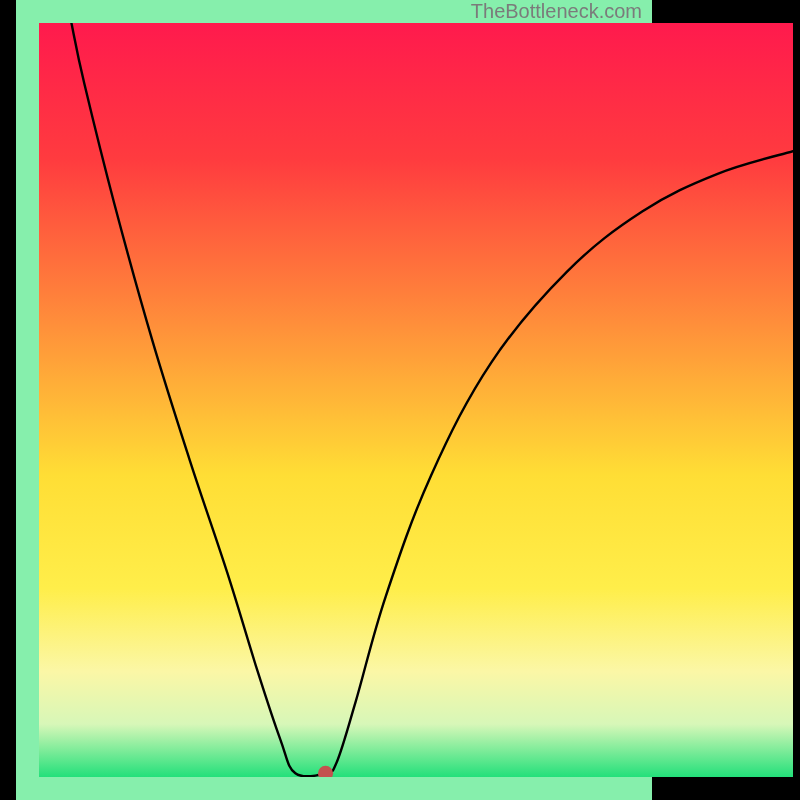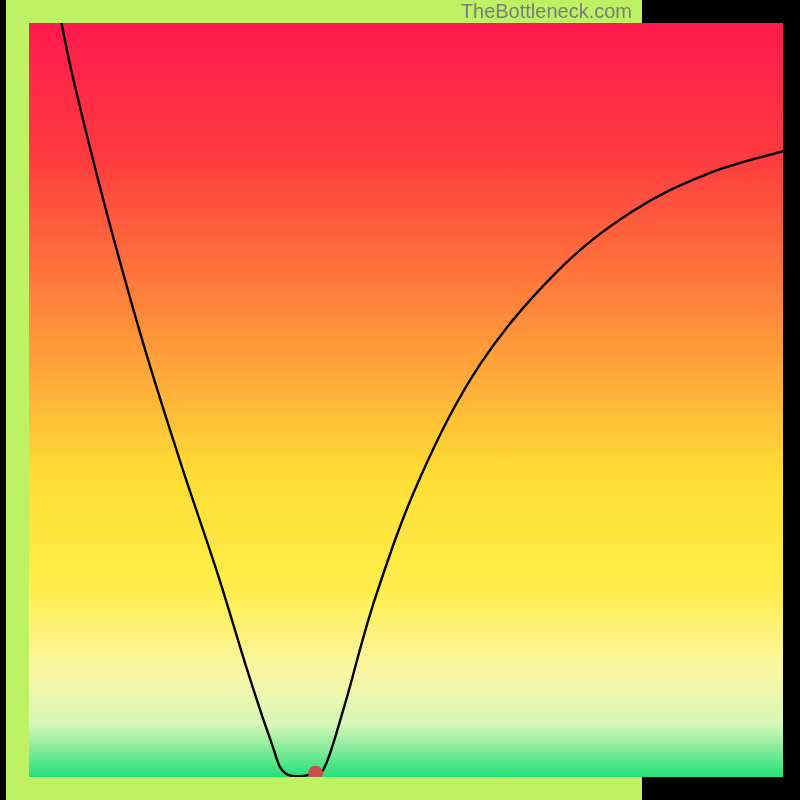--- a/index.html
+++ b/index.html
@@ -7,24 +7,24 @@
     padding: 0;
     width: 800px;
     height: 800px;
     background: #000;
     overflow: hidden;
     font-family: Arial, Helvetica, sans-serif;
   }
   .frame {
     position: absolute;
     top: 0;
-    left: 6px;
+    left: 16px;
     width: 636px;
     height: 800px;
-    background: #bef264;
+    background: #86efac;
   }
   .plot {
     position: absolute;
     top: 23px;
     left: 23px;
     width: 754px;
     height: 754px;
     overflow: hidden;
   }
   .watermark {

